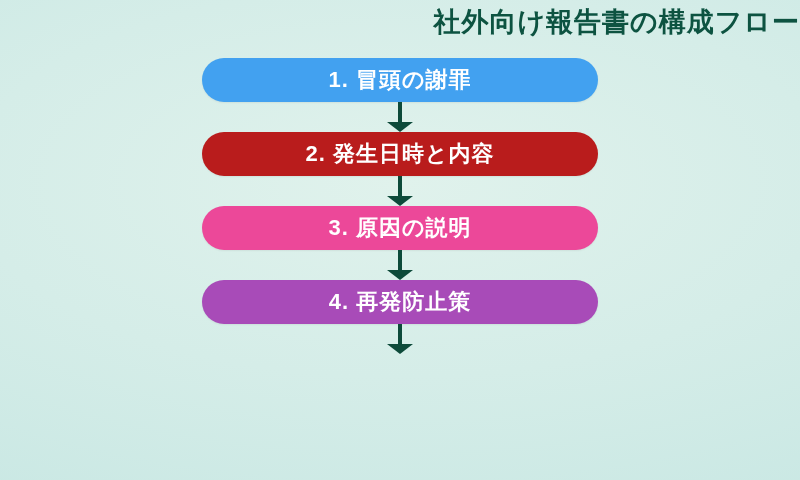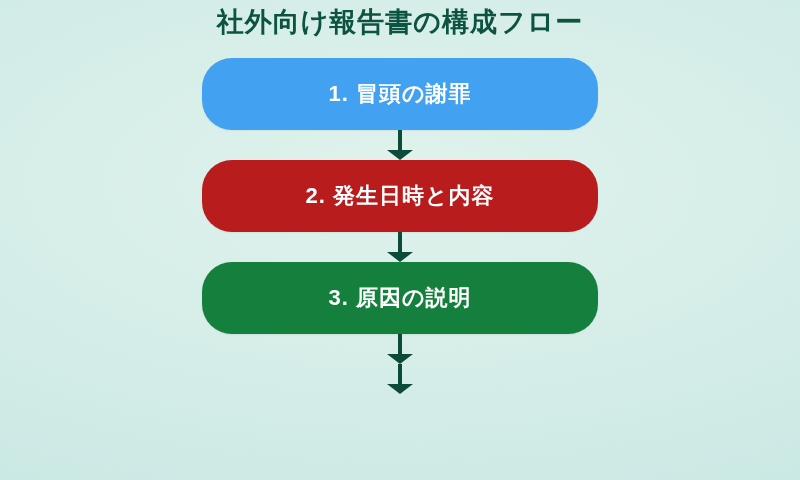--- a/index.html
+++ b/index.html
@@ -12,38 +12,38 @@
     overflow: hidden;
     position: relative;
     font-family: "Liberation Sans", "DejaVu Sans", sans-serif;
     background: radial-gradient(ellipse 120% 90% at 50% 38%, #e0f2ec 0%, #d5ede8 45%, #c5e6e2 100%);
   }
   .page-title {
     position: absolute;
     top: -9px;              
     left: 0;
     right: 0;
-    text-align: center;
+    text-align: right;
     font-size: 27px;
     font-weight: 700;
     line-height: 1;
     letter-spacing: 1px;
   }
   .flow {
     position: absolute;
     top: 58px;
     left: 0;
     right: 0;
     display: flex;
     flex-direction: column;
     align-items: center;
   }
   .step {
     width: 396px;
-    height: 72px;
+    height: 44px;
     border-radius: 30px;
     display: flex;
     align-items: center;
     justify-content: center;
     font-size: 22px;
     font-weight: 700;
     letter-spacing: 1px;
     box-shadow: 0 1px 2px rgba(0,0,0,0.06);
   }
   .arrow {
@@ -78,27 +78,28 @@
     <div class="arrow-head" style="background-color: rgb(13, 74, 58);"></div>
   </div>
 
   <div class="step" style="background-color: #b91c1c; color: rgb(255, 255, 255);">2. 発生日時と内容</div>
 
   <div class="arrow">
     <div class="arrow-line" style="background-color: rgb(13, 74, 58);"></div>
     <div class="arrow-head" style="background-color: rgb(13, 74, 58);"></div>
   </div>
 
-  <div class="step" style="background-color: #15803d; color: rgb(255, 255, 255);">3. 原因の説明</div>
+  <div class="step" style="background-color: #ec4899; color: rgb(255, 255, 255);">3. 原因の説明</div>
 
   <div class="arrow">
     <div class="arrow-line" style="background-color: rgb(13, 74, 58);"></div>
     <div class="arrow-head" style="background-color: rgb(13, 74, 58);"></div>
   </div>
 
+  <div class="step" style="background-color: rgb(168, 75, 184); color: rgb(255, 255, 255);">4. 再発防止策</div>
 
   <div class="arrow">
     <div class="arrow-line" style="background-color: rgb(13, 74, 58);"></div>
     <div class="arrow-head" style="background-color: rgb(13, 74, 58);"></div>
   </div>
 
 
 </div>
 
 </body></html>

